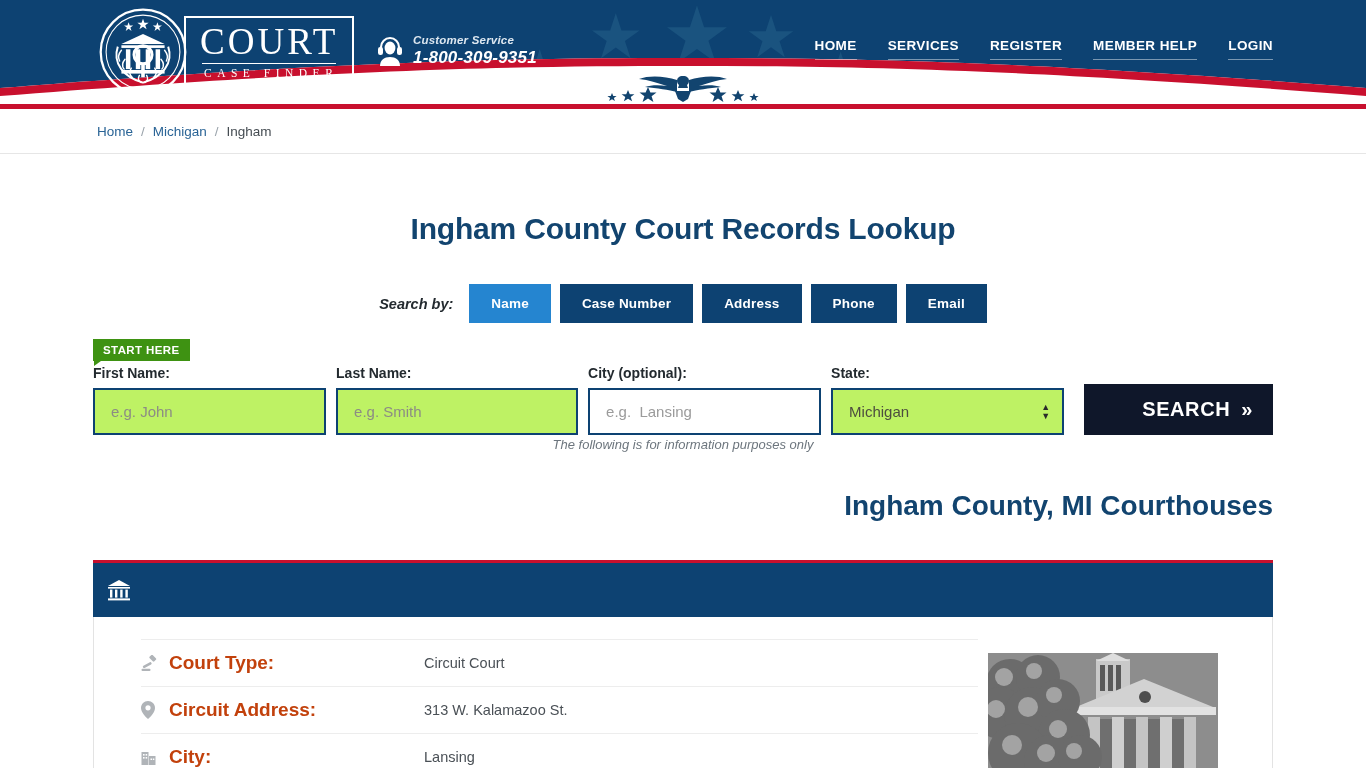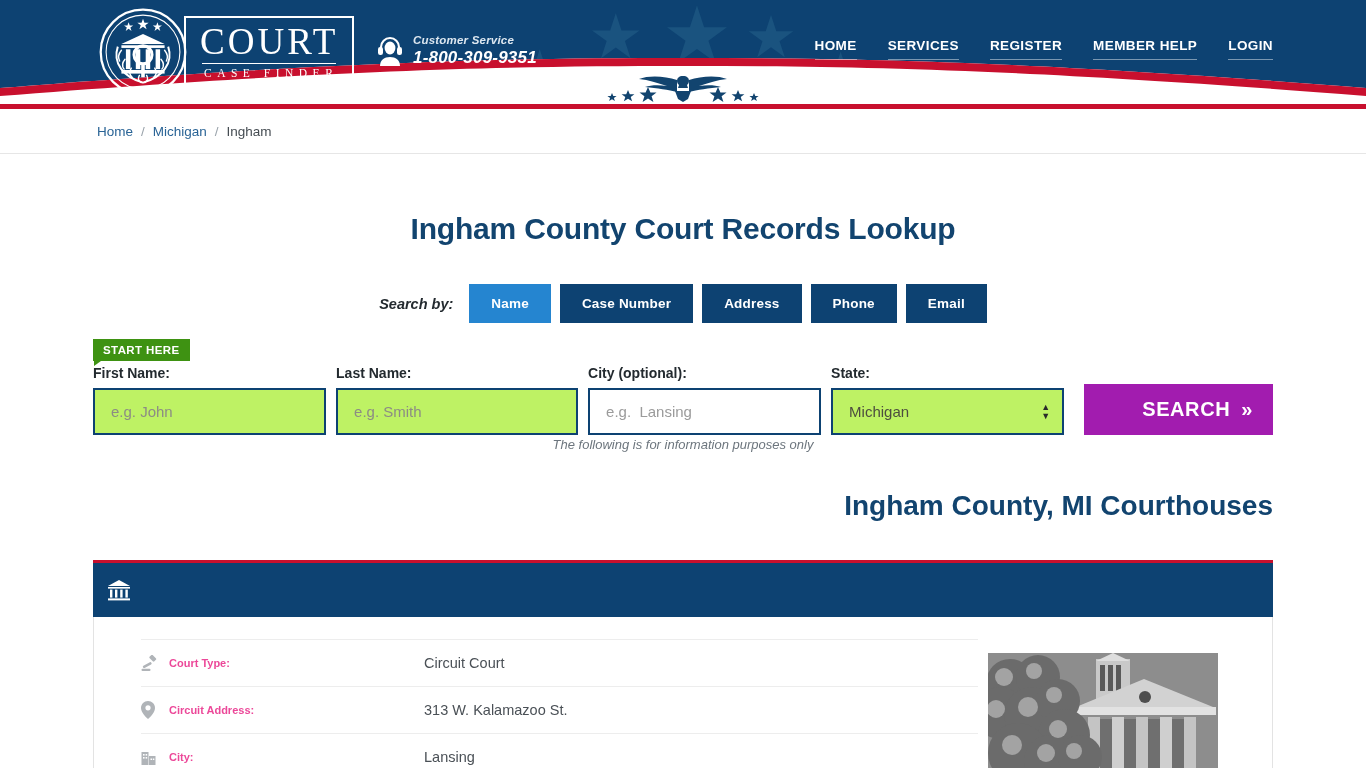--- a/index.html
+++ b/index.html
@@ -261,21 +261,21 @@
     transform: translateY(-50%);
     pointer-events: none;
     color: #2a2a2a;
     font-size: 9px;
     line-height: 9px;
     text-align: center;
   }
   .btn-search {
     width: 190px;
     height: 51px;
-    background: #a21caf;
+    background: #0f172a;
     color: #ffffff;
     font-size: 20px;
     font-weight: bold;
     letter-spacing: .6px;
     border: none;
     cursor: pointer;
     font-family: inherit;
     display: flex;
     align-items: center;
     justify-content: center;
@@ -339,22 +339,22 @@
   }
   .info-row .ic {
     width: 28px;
     display: flex;
     align-items: center;
     color: #b0b4b8;
     flex: none;
   }
   .info-label {
     width: 255px;
-    color: #ec4899;
-    font-size: 11px;
+    color: #c2410c;
+    font-size: 19px;
     font-weight: bold;
   }
   .info-value { color: #4a5056; font-size: 14.5px; }
   .court-photo {
     width: 230px;
     margin-left: 10px;
     margin-top: 14px;
   }
   .photo-box {
     width: 230px;

